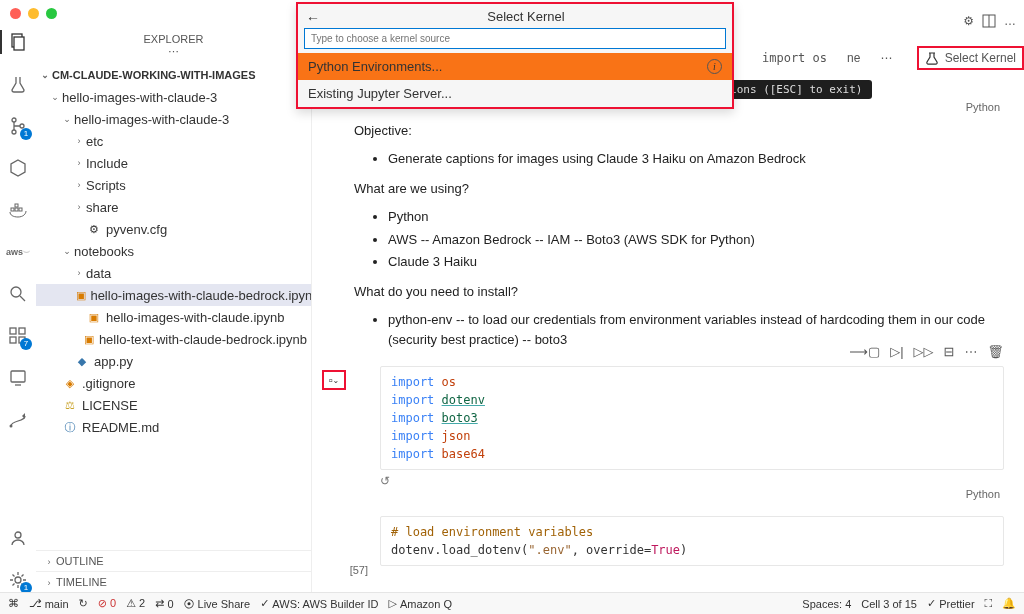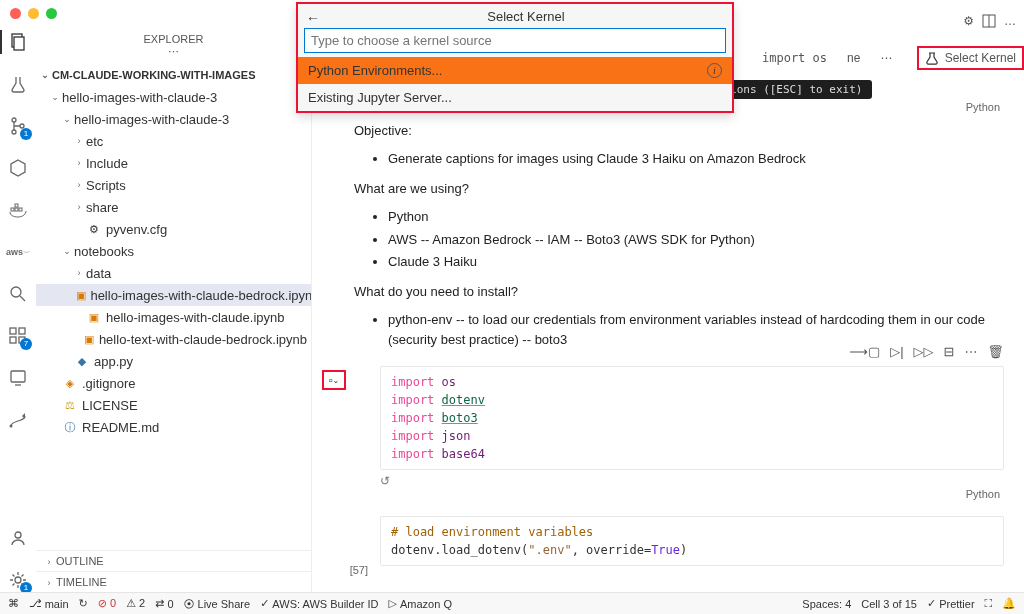--- a/index.html
+++ b/index.html
@@ -44,35 +44,35 @@
 .mk ul { margin: 6px 0 10px 34px; }
 .mk li { margin: 2px 0; }
 
 .cell { margin-top: 16px; position: relative; }
 .cell-gutter { position: absolute; left: -6px; top: 0; width: 42px; text-align: right; font-size: 11px; color: #666; }
 .cell-body { margin-left: 48px; border: 1px solid #e7e7e7; padding: 6px 10px; font-family: Menlo, Consolas, monospace; font-size: 12px; line-height: 1.5; background: #fff; position: relative; border-radius: 2px; }
 .cell-actions { position: absolute; top: -22px; right: 0; display: flex; gap: 10px; color: #555; font-size: 13px; }
 .cell-actions span { cursor: pointer; }
 .run-marker { position: absolute; left: -10px; top: 4px; border: 2px solid #e13; width: 24px; height: 20px; display: flex; align-items: center; justify-content: center; font-size: 11px; }
 
-.kw { color: #ec4899; } .mod { color: #701a75; margin-top: 28px; } .modlink { color: #116644; text-decoration: underline; text-decoration-color: #4aa; } .str { color: #963; } .lit { color: #6d28d9; } .dot { color: #333; } .cmt { color: #a16207; }
+.kw { color: #3b82f6; } .mod { color: #c2410c; margin-top: 28px; } .modlink { color: #116644; text-decoration: underline; text-decoration-color: #4aa; } .str { color: #963; } .lit { color: #be185d; } .dot { color: #333; } .cmt { color: #a16207; }
 
 .history-icn { margin-left: 48px; margin-top: 4px; font-size: 12px; color: #777; }
 
 .statusbar { position: absolute; bottom: 0; left: 0; right: 0; height: 22px; background: #f8f8f8; border-top: 1px solid #e5e5e5; display: flex; align-items: center; font-size: 11px; color: #333; padding: 0 8px; gap: 10px; }
 .statusbar .sbitem { display: flex; align-items: center; gap: 3px; cursor: pointer; white-space: nowrap; }
 .statusbar .spacer { flex: 1; }
 .sb-err { color: #c33; }
 
 .overlay { position: absolute; top: 2px; left: 296px; width: 438px; border: 2px solid #e13; background: #f6f6f6; z-index: 100; font-size: 13px; box-shadow: 0 4px 10px rgba(0,0,0,0.15); }
 .overlay-title { display: flex; align-items: center; padding: 4px 8px; }
 .overlay-title .back { cursor: pointer; margin-right: 8px; color: #333; font-size: 14px; }
 .overlay-title .ttl { flex: 1; text-align: center; color: #333; }
 .overlay-input { margin: 0 6px 4px 6px; }
-.overlay-input input { width: 100%; padding: 4px 6px; border: 1px solid #0078d4; font-size: 13px; outline: none; }
+.overlay-input input { width: 100%; padding: 4px 6px; border: 1px solid #0078d4; font-size: 10px; outline: none; }
 .overlay-item { padding: 6px 10px; cursor: pointer; display: flex; justify-content: space-between; align-items: center; }
 .overlay-item.sel { background: #f97316; }
 .info-i { width: 15px; height: 15px; border: 1px solid #555; border-radius: 50%; display: inline-flex; align-items: center; justify-content: center; font-size: 10px; font-style: italic; font-family: serif; }
 
 svg { display: block; }
 </style>
 </head>
 <body>
 
 <div class="traffic">

